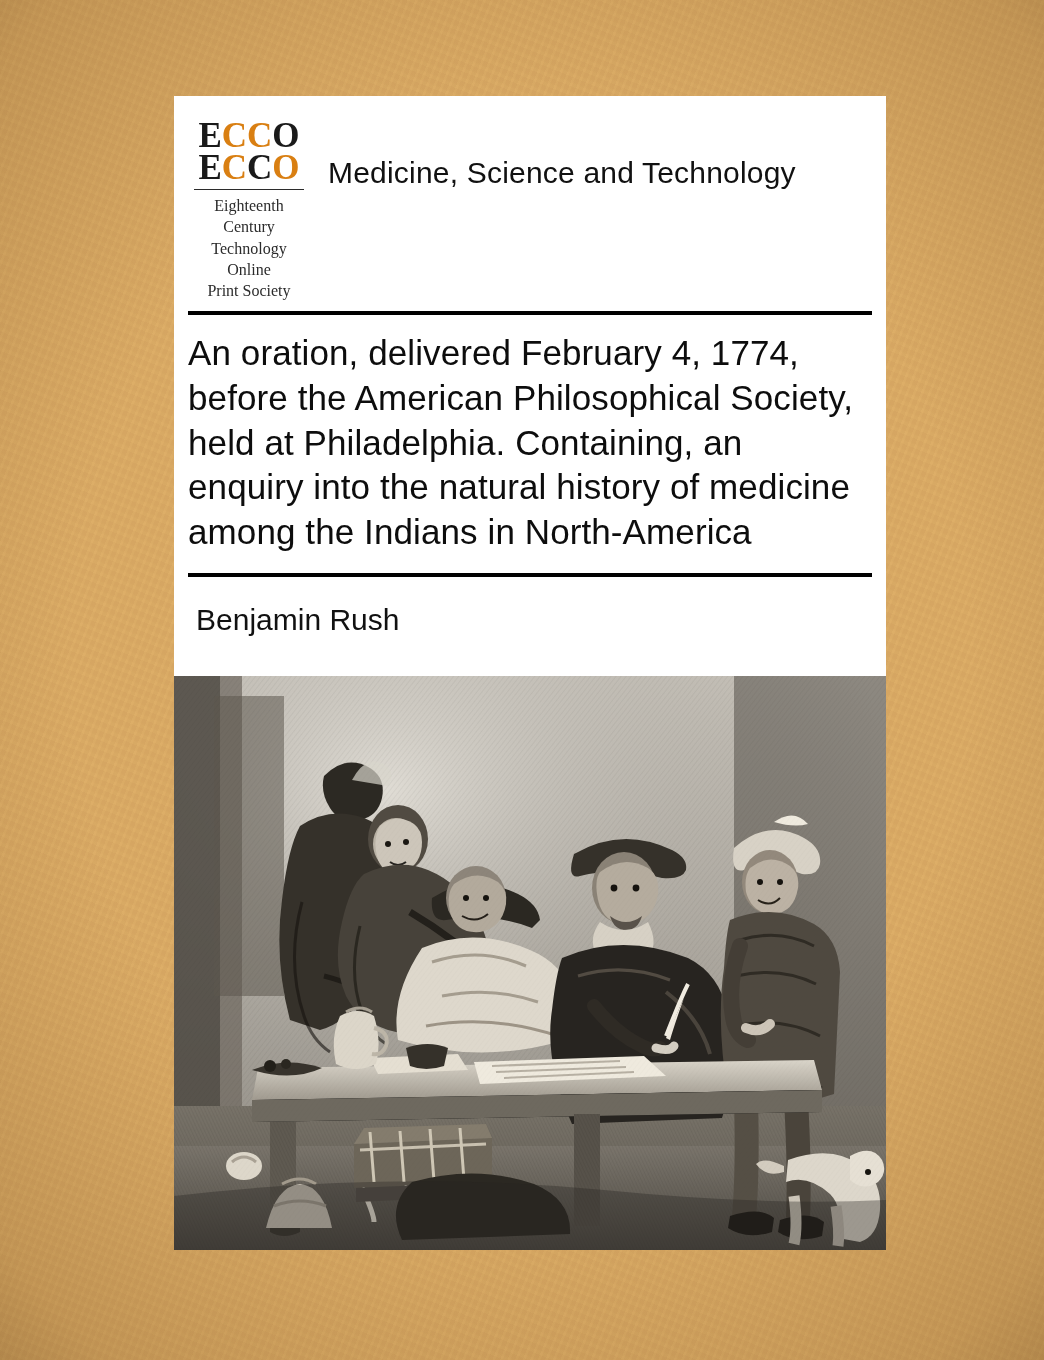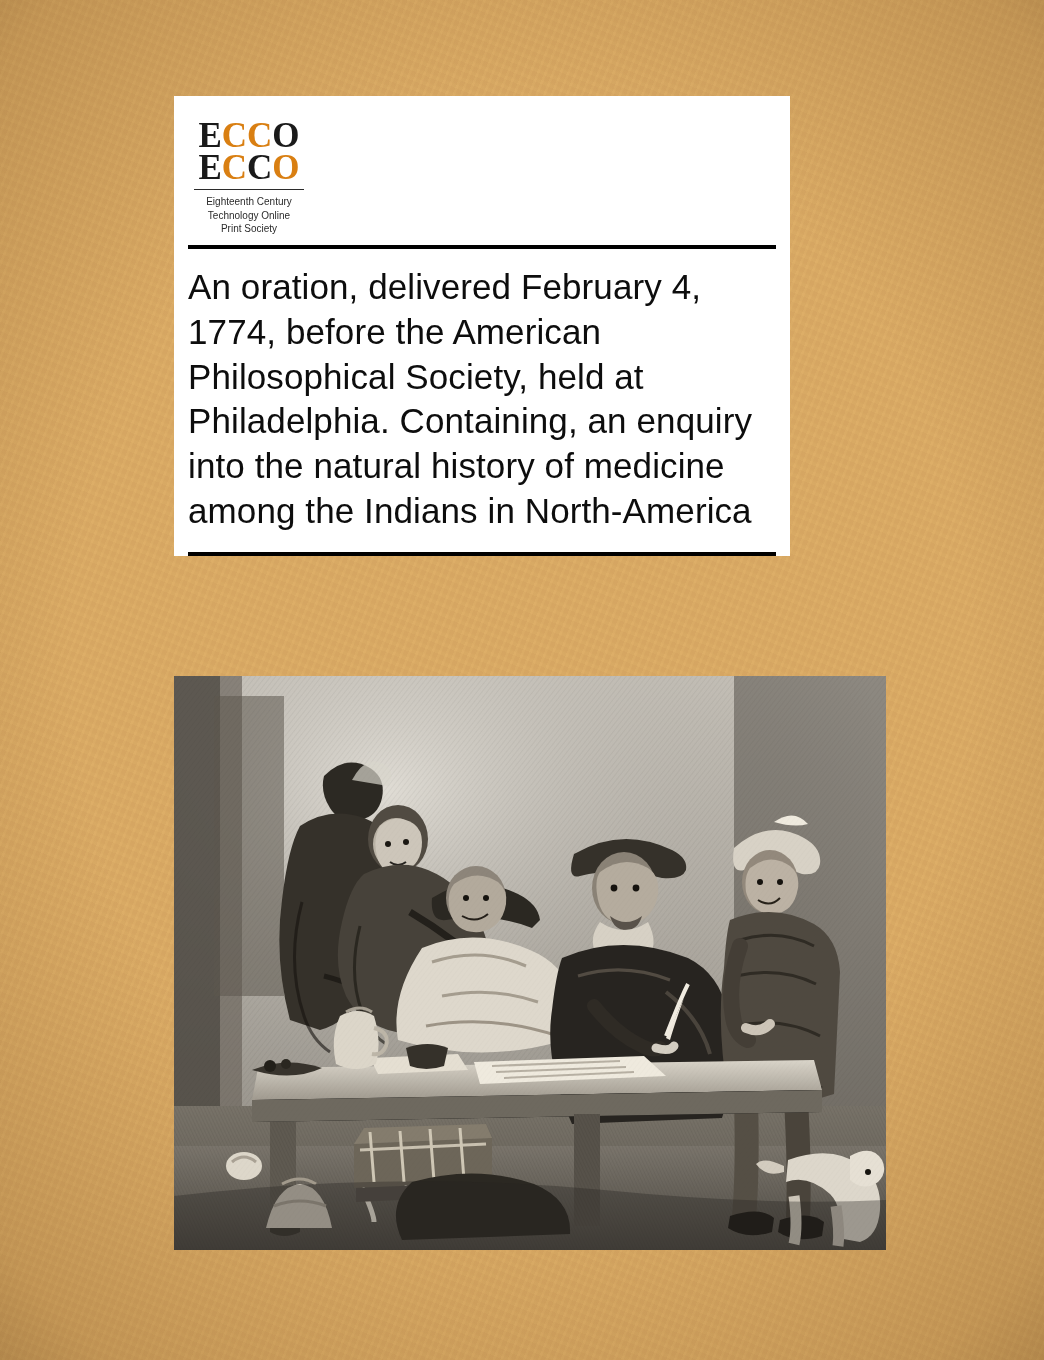--- a/index.html
+++ b/index.html
@@ -42,21 +42,21 @@
     inset: 0;
     background: radial-gradient(ellipse 78% 72% at 50% 48%, rgba(0,0,0,0) 55%, rgba(90,55,15,0.18) 88%, rgba(70,42,10,0.3) 100%);
     pointer-events: none;
   }
 
   
   .cover-card {
     position: absolute;
     left: 174px;
     top: 96px;
-    width: 616px;
+    width: 712px;
     background: #ffffff;
     box-sizing: border-box;
     padding: 0;
   }
 
   .header-row {
     display: flex;
     align-items: flex-start;
     padding: 18px 16px 10px 14px;
     min-height: 140px;
@@ -87,22 +87,22 @@
     display: block;
     white-space: nowrap;
   }
   .ecco-o-orange { color: #d97f12; }
   .ecco-c-orange { color: #d97f12; }
   .ecco-rule {
     border-top: 1.5px solid #2b2b2b;
     margin: 5px 6px 5px 6px;
   }
   .ecco-sub {
-    font-family: Liberation Sans, sans-serif;
-    font-size: 10px;
+    font-family: Liberation Serif, serif;
+    font-size: 16px;
     line-height: 1.32;
     color: #2b2b2b;
   }
 
   .header-title {
     flex: 1;
     font-size: 30px;
     color: #111;
     padding-left: 18px;
     padding-top: 42px;
@@ -156,28 +156,30 @@
         <span class="ecco-line2">E<span class="ecco-c-orange">C</span>C<span class="ecco-o-orange">O</span></span>
       </div>
       <div class="ecco-rule"></div>
       <div class="ecco-sub">
         <div>Eighteenth Century</div>
         <div>Technology Online</div>
         <div>Print Society</div>
       </div>
     </div>
 
+    <div class="header-title">Medicine, Science and Technology</div>
   </div>
 
   <div class="rule-thick"></div>
 
   <div class="book-title">An oration, delivered February 4, 1774, before the American Philosophical Society, held at Philadelphia. Containing, an enquiry into the natural history of medicine among the Indians in North-America</div>
 
   <div class="rule-thick"></div>
 
+  <div class="author">Benjamin Rush</div>
 </div>
 
 <div class="plate">
   <svg width="712" height="574" viewBox="0 0 712 574" xmlns="http://www.w3.org/2000/svg" aria-hidden="true">
     <defs>
       <linearGradient id="wallg" x1="0" y1="0" x2="0" y2="1">
         <stop offset="0%" stop-color="#cfcac1"></stop>
         <stop offset="45%" stop-color="#b5b0a7"></stop>
         <stop offset="100%" stop-color="#8e8a82"></stop>
       </linearGradient>

